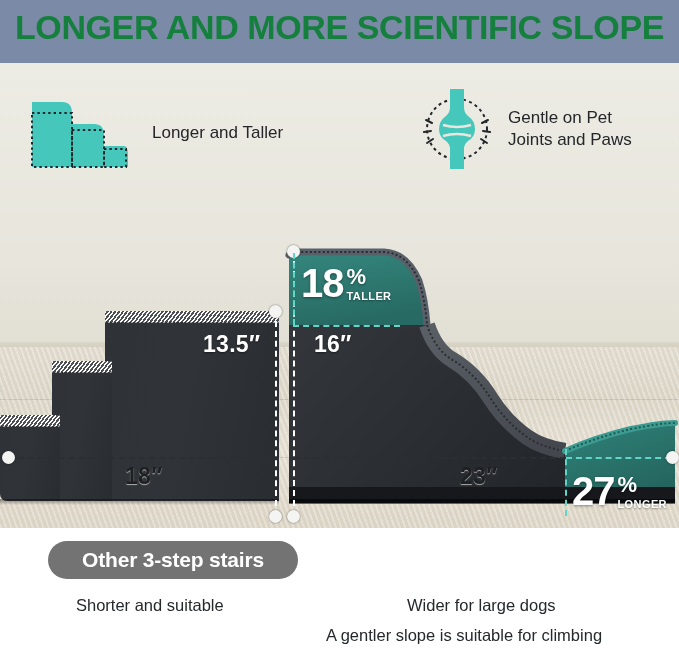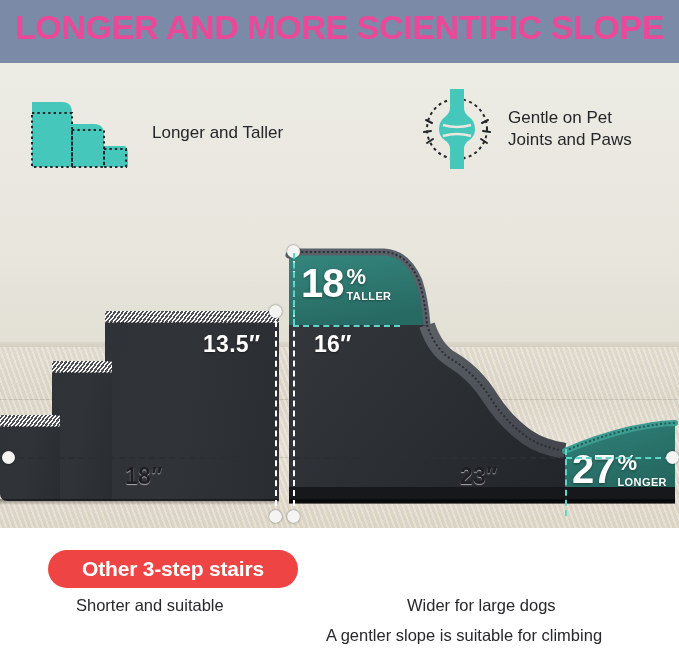--- a/index.html
+++ b/index.html
@@ -12,21 +12,21 @@
   .page{position:relative;width:679px;height:657px;}
 
   
   .header-band{
     position:absolute;left:0;top:0;width:679px;height:63px;
     background:#7b8aa6;
   }
   .header-title{
     position:absolute;left:0;top:0;width:679px;height:54px;
     display:flex;align-items:center;justify-content:center;
-    color:#ec4899;
+    color:#15803d;
     font-size:34px;
     font-weight:bold;
     letter-spacing:-0.4px;
     line-height:1;
     white-space:nowrap;
     font-family:"Liberation Sans", sans-serif;
   }
 
   
   .scene{
@@ -112,21 +112,21 @@
 
   
   .bottom{position:absolute;left:0;top:528px;width:679px;height:129px;background:#ffffff;}
   .pill{
     position:absolute;height:38px;border-radius:19px;
     display:flex;align-items:center;justify-content:center;
     color:#ffffff;font-size:21px;font-weight:bold;
     font-family:"Liberation Sans", sans-serif;white-space:nowrap;
     letter-spacing:-.2px;
   }
-  .pill-other{left:48px;top:22px;width:250px;background:#ef4444;}
+  .pill-other{left:48px;top:13px;width:250px;background:#737373;}
   .pill-our{left:350px;top:13px;width:286px;background:#7b8aa6;}
   .cap{
     position:absolute;color:#26282b;font-size:16.5px;
     font-family:"Liberation Sans", sans-serif;white-space:nowrap;
   }
 </style>
 </head>
 <body>
 
 <div class="page">
@@ -253,21 +253,21 @@
     <div class="dotline v teal" style="left:565px;top:386px;height:67px;"></div>
 
     <div class="badge" style="left:301px;top:202px;">
       <span class="num">18</span>
       <span class="stack">
         <span class="pct">%</span>
         <span class="word">TALLER</span>
       </span>
     </div>
 
-    <div class="badge" style="left:572px;top:388px;">
+    <div class="badge" style="left:572px;top:410px;">
       <span class="num">27</span>
       <span class="stack">
         <span class="pct">%</span>
         <span class="word">LONGER</span>
       </span>
     </div>
 
     <div class="dotline h dark" style="left:8px;top:394px;width:268px;"></div>
     <div class="enddot" style="left:2px;top:388px;"></div>
     <div class="measure-label dark" style="left:125px;top:400px;">18″</div>

